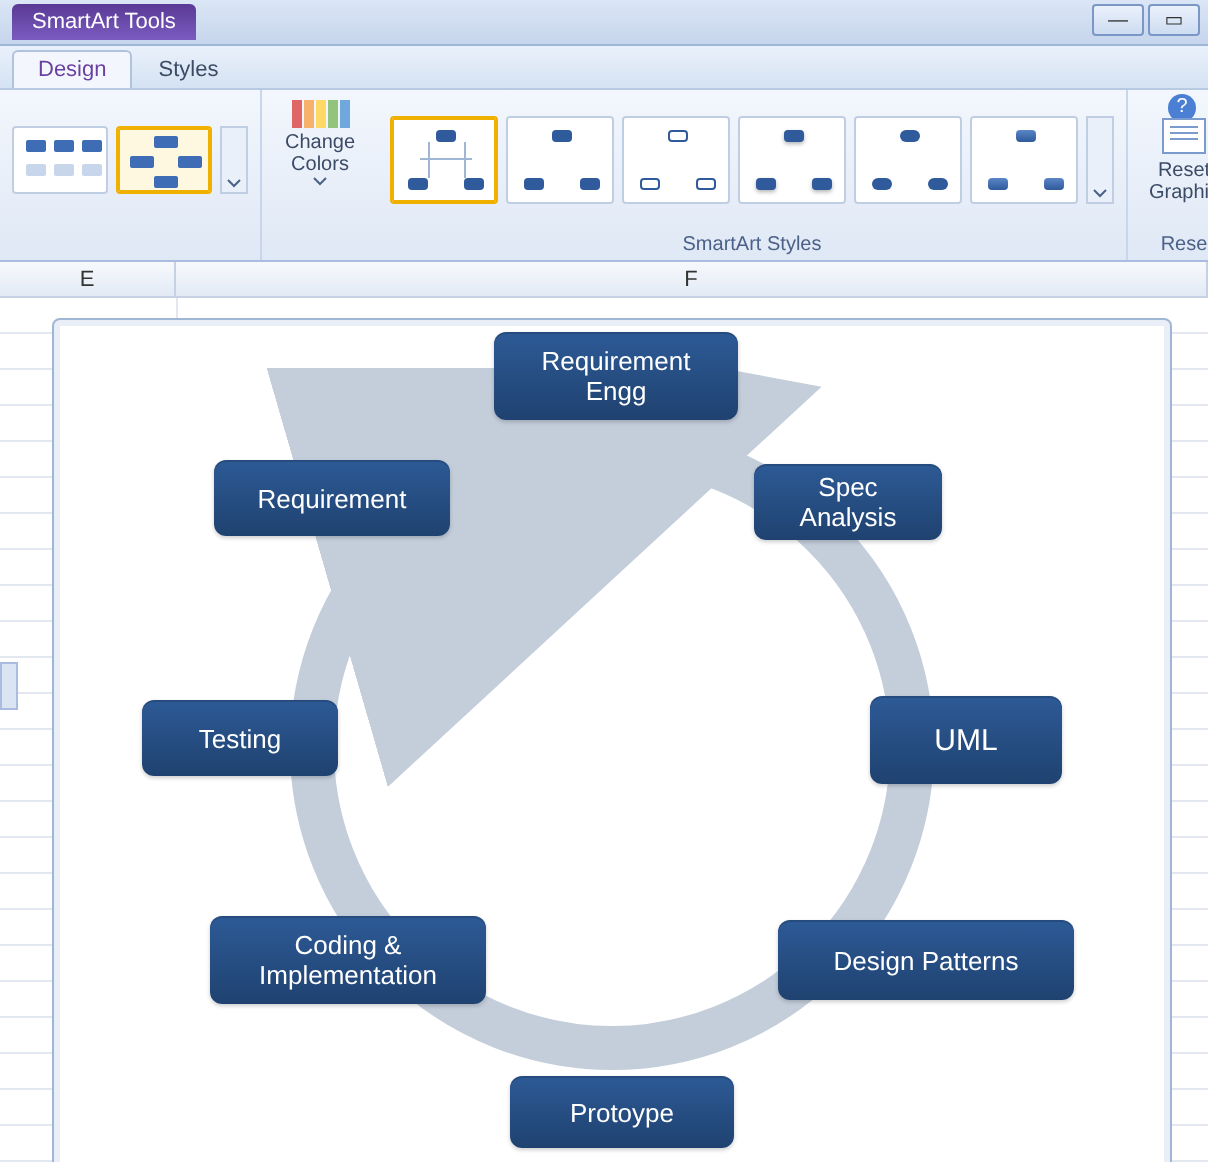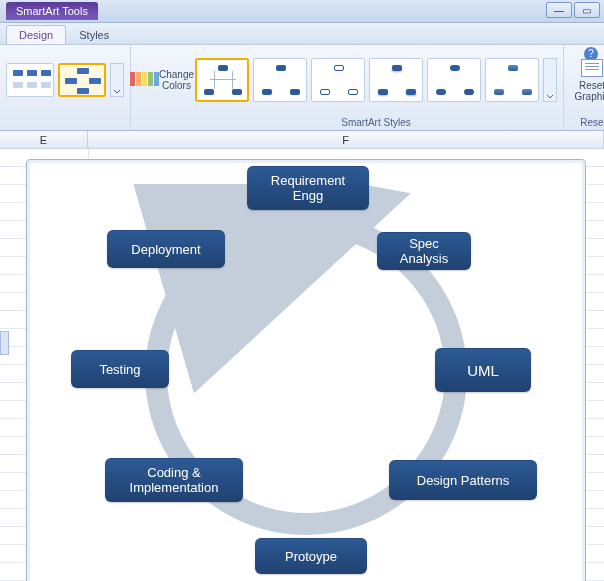--- a/index.html
+++ b/index.html
@@ -106,21 +106,21 @@
     border-radius: 2px;
     display: flex;
     align-items: center;
     justify-content: center;
     position: relative;
   }
   .layout-thumb.selected { border: 1px solid #f0b000; box-shadow: 0 0 0 1px #f0b000 inset; background:#fff8e1; }
   .mini-box { position:absolute; background:#3f6db5; border-radius:1px; }
   .mini-box.light { background:#c8d6eb; }
   .change-colors {
-    display:flex; flex-direction:row; align-items:center; justify-content:center;
+    display:flex; flex-direction:column; align-items:center; 
     width: 50px; height: 62px;
     border: 1px solid transparent; border-radius: 2px;
   }
   .cc-swatch { display:flex; gap:1px; margin-bottom:2px; }
   .cc-swatch span { width:5px; height:14px; }
   .cc-label { font-size:10px; color:#3b4b66; text-align:center; line-height:11px; }
   .style-gallery { display:flex; gap:4px; }
   .style-thumb {
     width: 54px; height: 44px; background:#fff; border:1px solid #c0cee3; border-radius:2px;
     position:relative;
@@ -342,17 +342,17 @@
       <div class="cycle-node" style="left:228px;top:378px;width:112px;height:36px">
           <span>Protoype</span>
         </div>
       <div class="cycle-node" style="left:78px;top:298px;width:138px;height:44px">
           <span>Coding &amp; Implementation</span>
         </div>
       <div class="cycle-node" style="left:44px;top:190px;width:98px;height:38px">
           <span>Testing</span>
         </div>
       <div class="cycle-node" style="left:80px;top:70px;width:118px;height:38px">
-          <span>Deployment</span>
+          <span>Requirement</span>
         </div>
     </div>
   </div>
 </div>
 
 </body></html>

